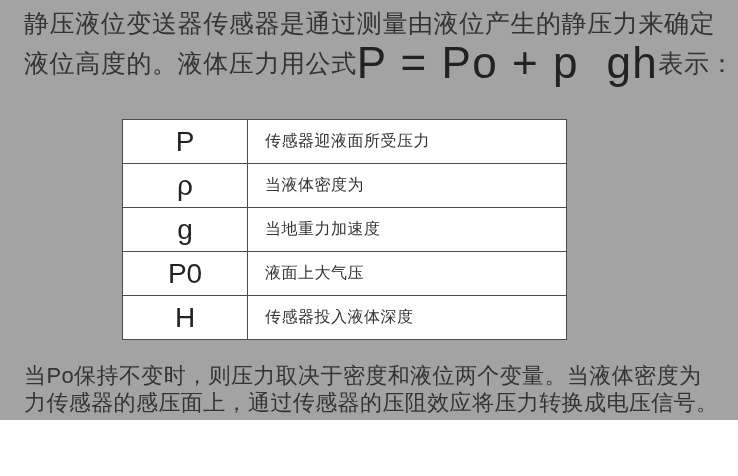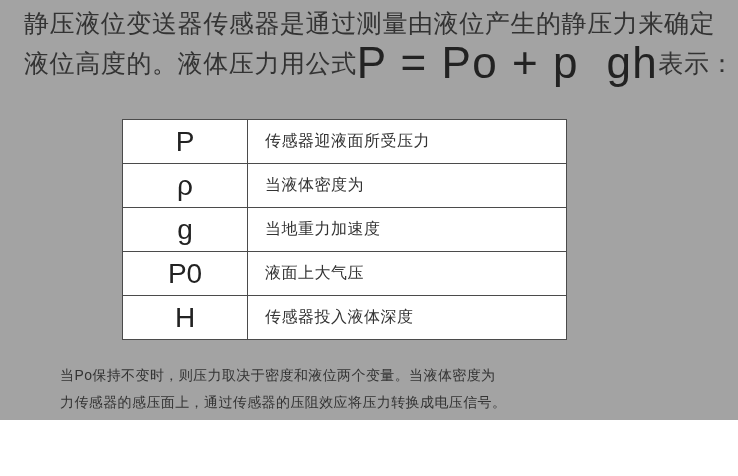--- a/index.html
+++ b/index.html
@@ -75,26 +75,25 @@
     color: #333333;
   }
 
   
   .description {
     position: absolute;
     left: 24px;
     top: 362px;
   }
   .desc-line {
-    font-size: 14px;
+    font-size: 22px;
     line-height: 27px;
     letter-spacing: 0.4px;
     color: #333333;
     white-space: nowrap;
-    margin-left: 36px;
   }
 </style>
 </head>
 <body>
 
 <div class="page">
 
   <div class="intro">
     <div class="intro-line1">静压液位变送器传感器是通过测量由液位产生的静压力来确定</div>
     <div class="intro-line2">

